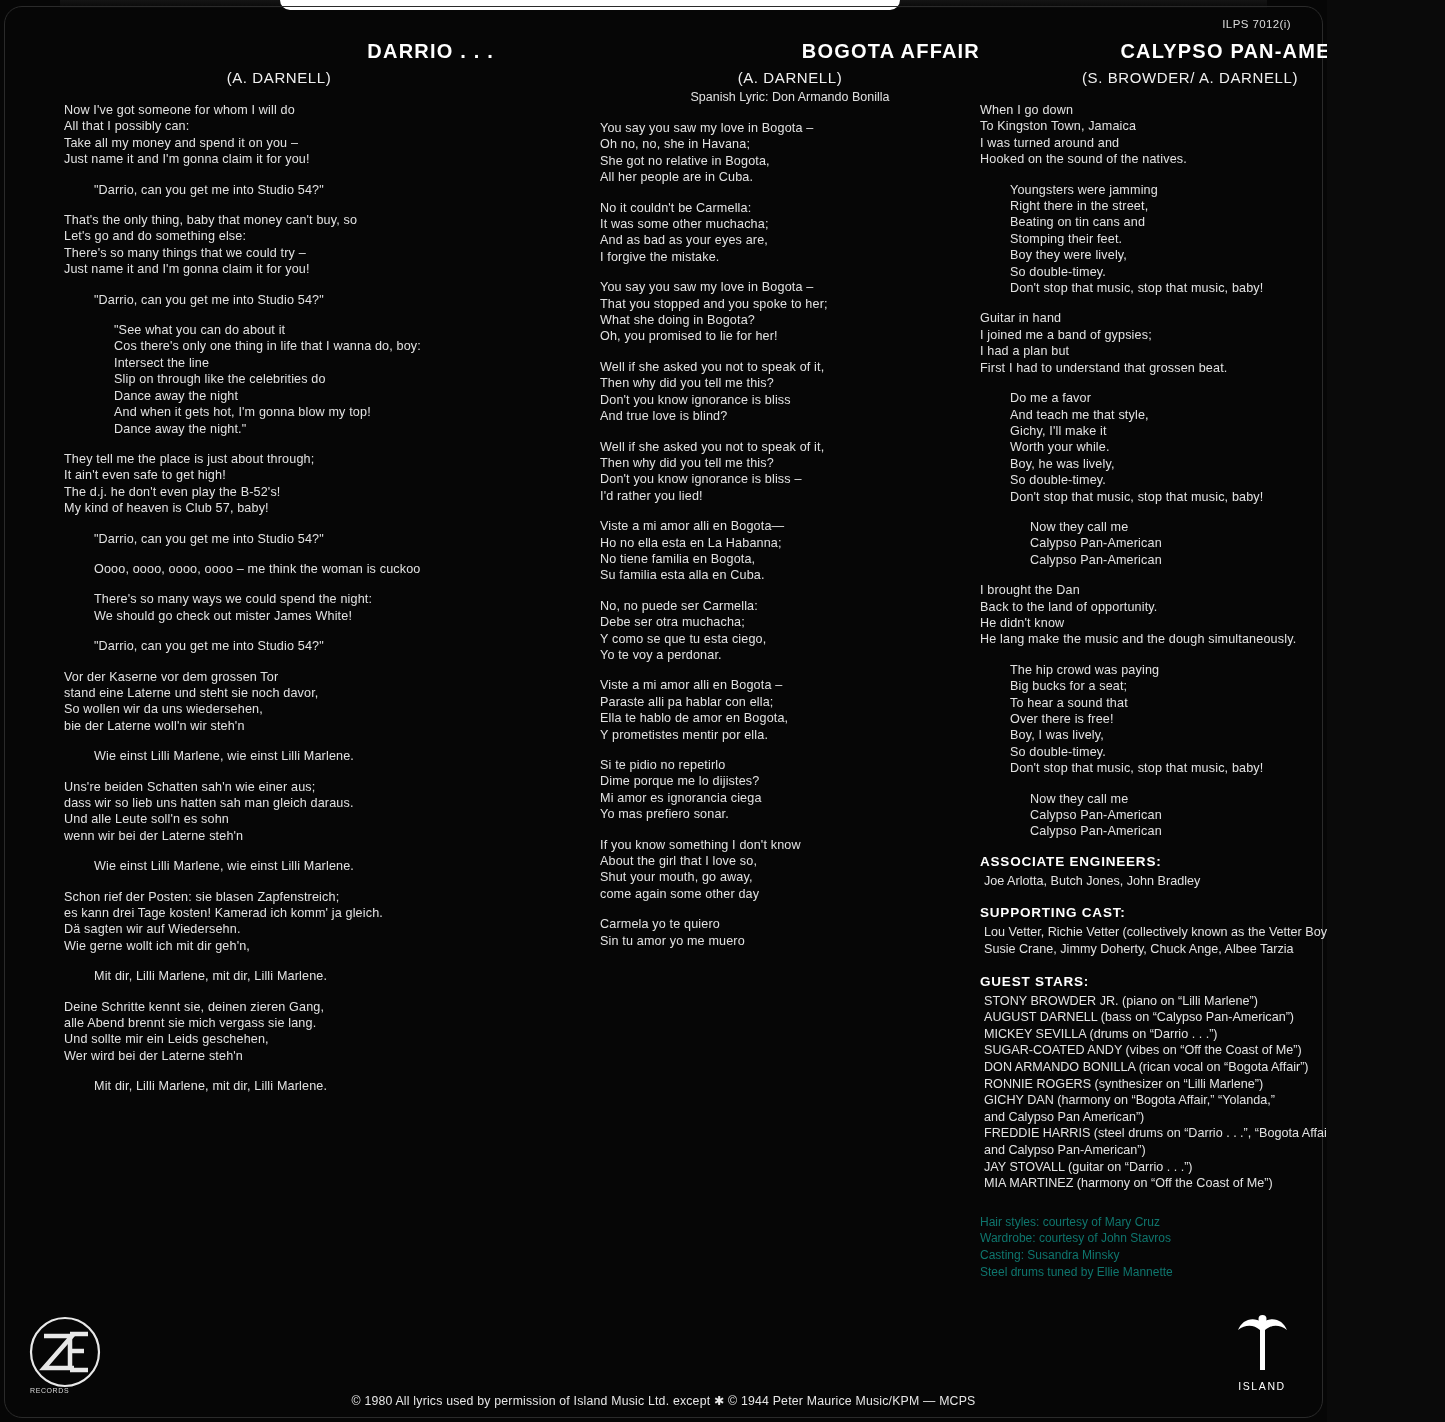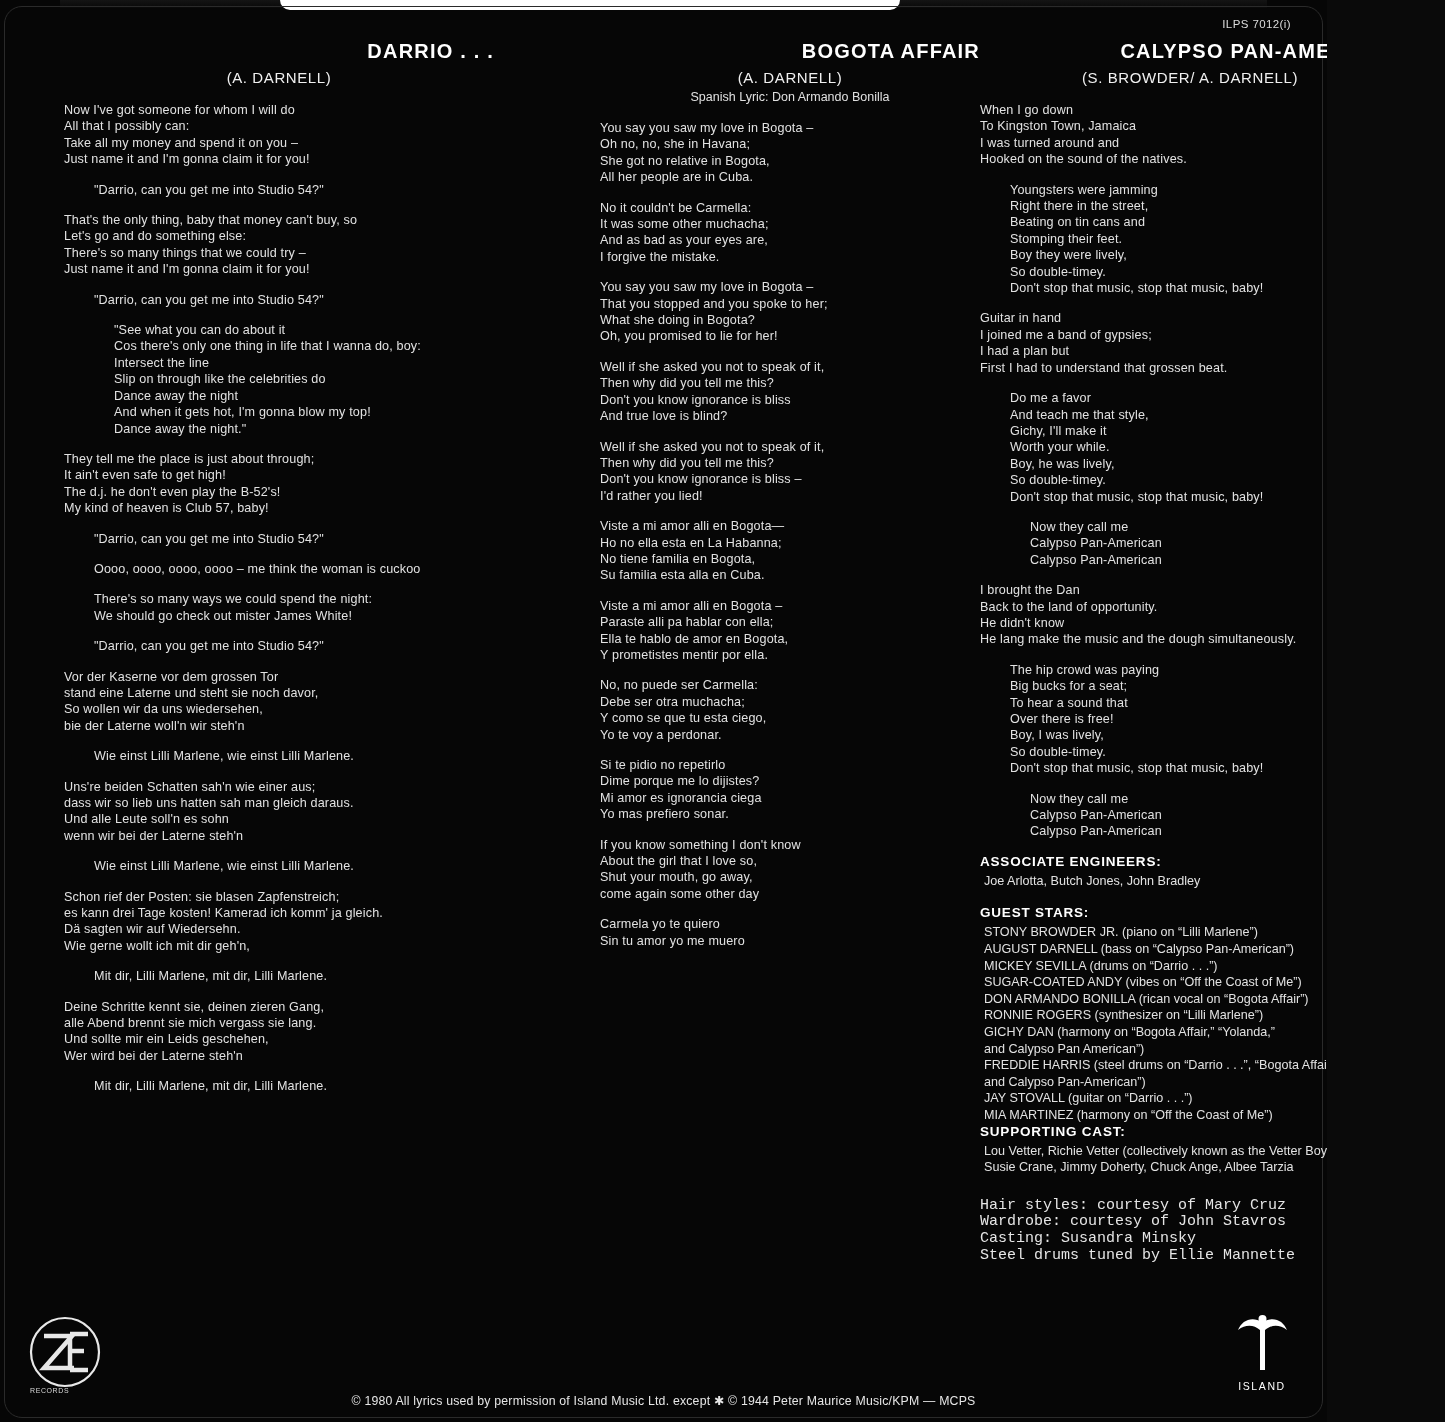--- a/index.html
+++ b/index.html
@@ -113,25 +113,24 @@
   }
   .credits-list {
     font-size: 12.6px;
     line-height: 16.6px;
     color: #e2e2e2;
     white-space: pre-line;
     margin: 0 0 0 4px;
   }
   .misc {
     margin-top: 22px;
-    font-size: 15px;
+    font-size: 12px;
     line-height: 16.6px;
-    color: #e5e5e5;
+    color: #0f766e;
     white-space: pre-line;
-    font-family: Liberation Mono, monospace;
   }
 
   .footer {
     position: absolute;
     left: 0;
     right: 0;
     bottom: 14px;
     text-align: center;
     font-size: 12.3px;
     color: #e6e6e6;
@@ -261,28 +260,28 @@
 Don't you know ignorance is bliss
 And true love is blind?</p>
       <p class="stanza">Well if she asked you not to speak of it,
 Then why did you tell me this?
 Don't you know ignorance is bliss –
 I'd rather you lied!</p>
       <p class="stanza">Viste a mi amor alli en Bogota—
 Ho no ella esta en La Habanna;
 No tiene familia en Bogota,
 Su familia esta alla en Cuba.</p>
+      <p class="stanza">No, no puede ser Carmella:
+Debe ser otra muchacha;
+Y como se que tu esta ciego,
+Yo te voy a perdonar.</p>
       <p class="stanza">Viste a mi amor alli en Bogota –
 Paraste alli pa hablar con ella;
 Ella te hablo de amor en Bogota,
 Y prometistes mentir por ella.</p>
-      <p class="stanza">No, no puede ser Carmella:
-Debe ser otra muchacha;
-Y como se que tu esta ciego,
-Yo te voy a perdonar.</p>
       <p class="stanza">Si te pidio no repetirlo
 Dime porque me lo dijistes?
 Mi amor es ignorancia ciega
 Yo mas prefiero sonar.</p>
       <p class="stanza">If you know something I don't know
 About the girl that I love so,
 Shut your mouth, go away,
 come again some other day</p>
       <p class="stanza">Carmela yo te quiero
 Sin tu amor yo me muero</p>
@@ -335,41 +334,41 @@
 Calypso Pan-American
 Calypso Pan-American</p>
     </div>
 
     <div class="credits">
       <p class="credits-head">ASSOCIATE ENGINEERS:</p>
       <p class="credits-body">Joe Arlotta, Butch Jones, John Bradley</p>
     </div>
 
     <div>
+      <p class="credits-head">SUPPORTING CAST:</p>
+      <p class="credits-body">Lou Vetter, Richie Vetter (collectively known as the Vetter Boys),
+Susie Crane, Jimmy Doherty, Chuck Ange, Albee Tarzia</p>
+    </div>
+
+    <div>
       <p class="credits-head">GUEST STARS:</p>
       <p class="credits-list"> STONY BROWDER JR. (piano on “Lilli Marlene”)
 AUGUST DARNELL (bass on “Calypso Pan-American”)
 MICKEY SEVILLA (drums on “Darrio . . .”)
 SUGAR-COATED ANDY (vibes on “Off the Coast of Me”)
 DON ARMANDO BONILLA (rican vocal on “Bogota Affair”)
 RONNIE ROGERS (synthesizer on “Lilli Marlene”)
 GICHY DAN (harmony on “Bogota Affair,” “Yolanda,”
      and Calypso  Pan American”)
 FREDDIE HARRIS (steel drums on “Darrio . . .”, “Bogota Affair,”
      and  Calypso Pan-American”)
 JAY STOVALL (guitar on “Darrio . . .”)
 MIA MARTINEZ (harmony on “Off the Coast of Me”)</p>
     </div>
 
-    <div>
-      <p class="credits-head">SUPPORTING CAST:</p>
-      <p class="credits-body">Lou Vetter, Richie Vetter (collectively known as the Vetter Boys),
-Susie Crane, Jimmy Doherty, Chuck Ange, Albee Tarzia</p>
-    </div>
-
     <div class="misc">Hair styles: courtesy of Mary Cruz
 Wardrobe: courtesy of John Stavros
 Casting: Susandra Minsky
 Steel drums tuned by Ellie Mannette</div>
   </div>
 
   <div class="footer">© 1980 All lyrics used by permission of Island Music Ltd. except ✱ © 1944 Peter Maurice Music/KPM — MCPS</div>
 
   <div class="logo-ze">
     <svg width="86" height="78" viewBox="0 0 86 78">

